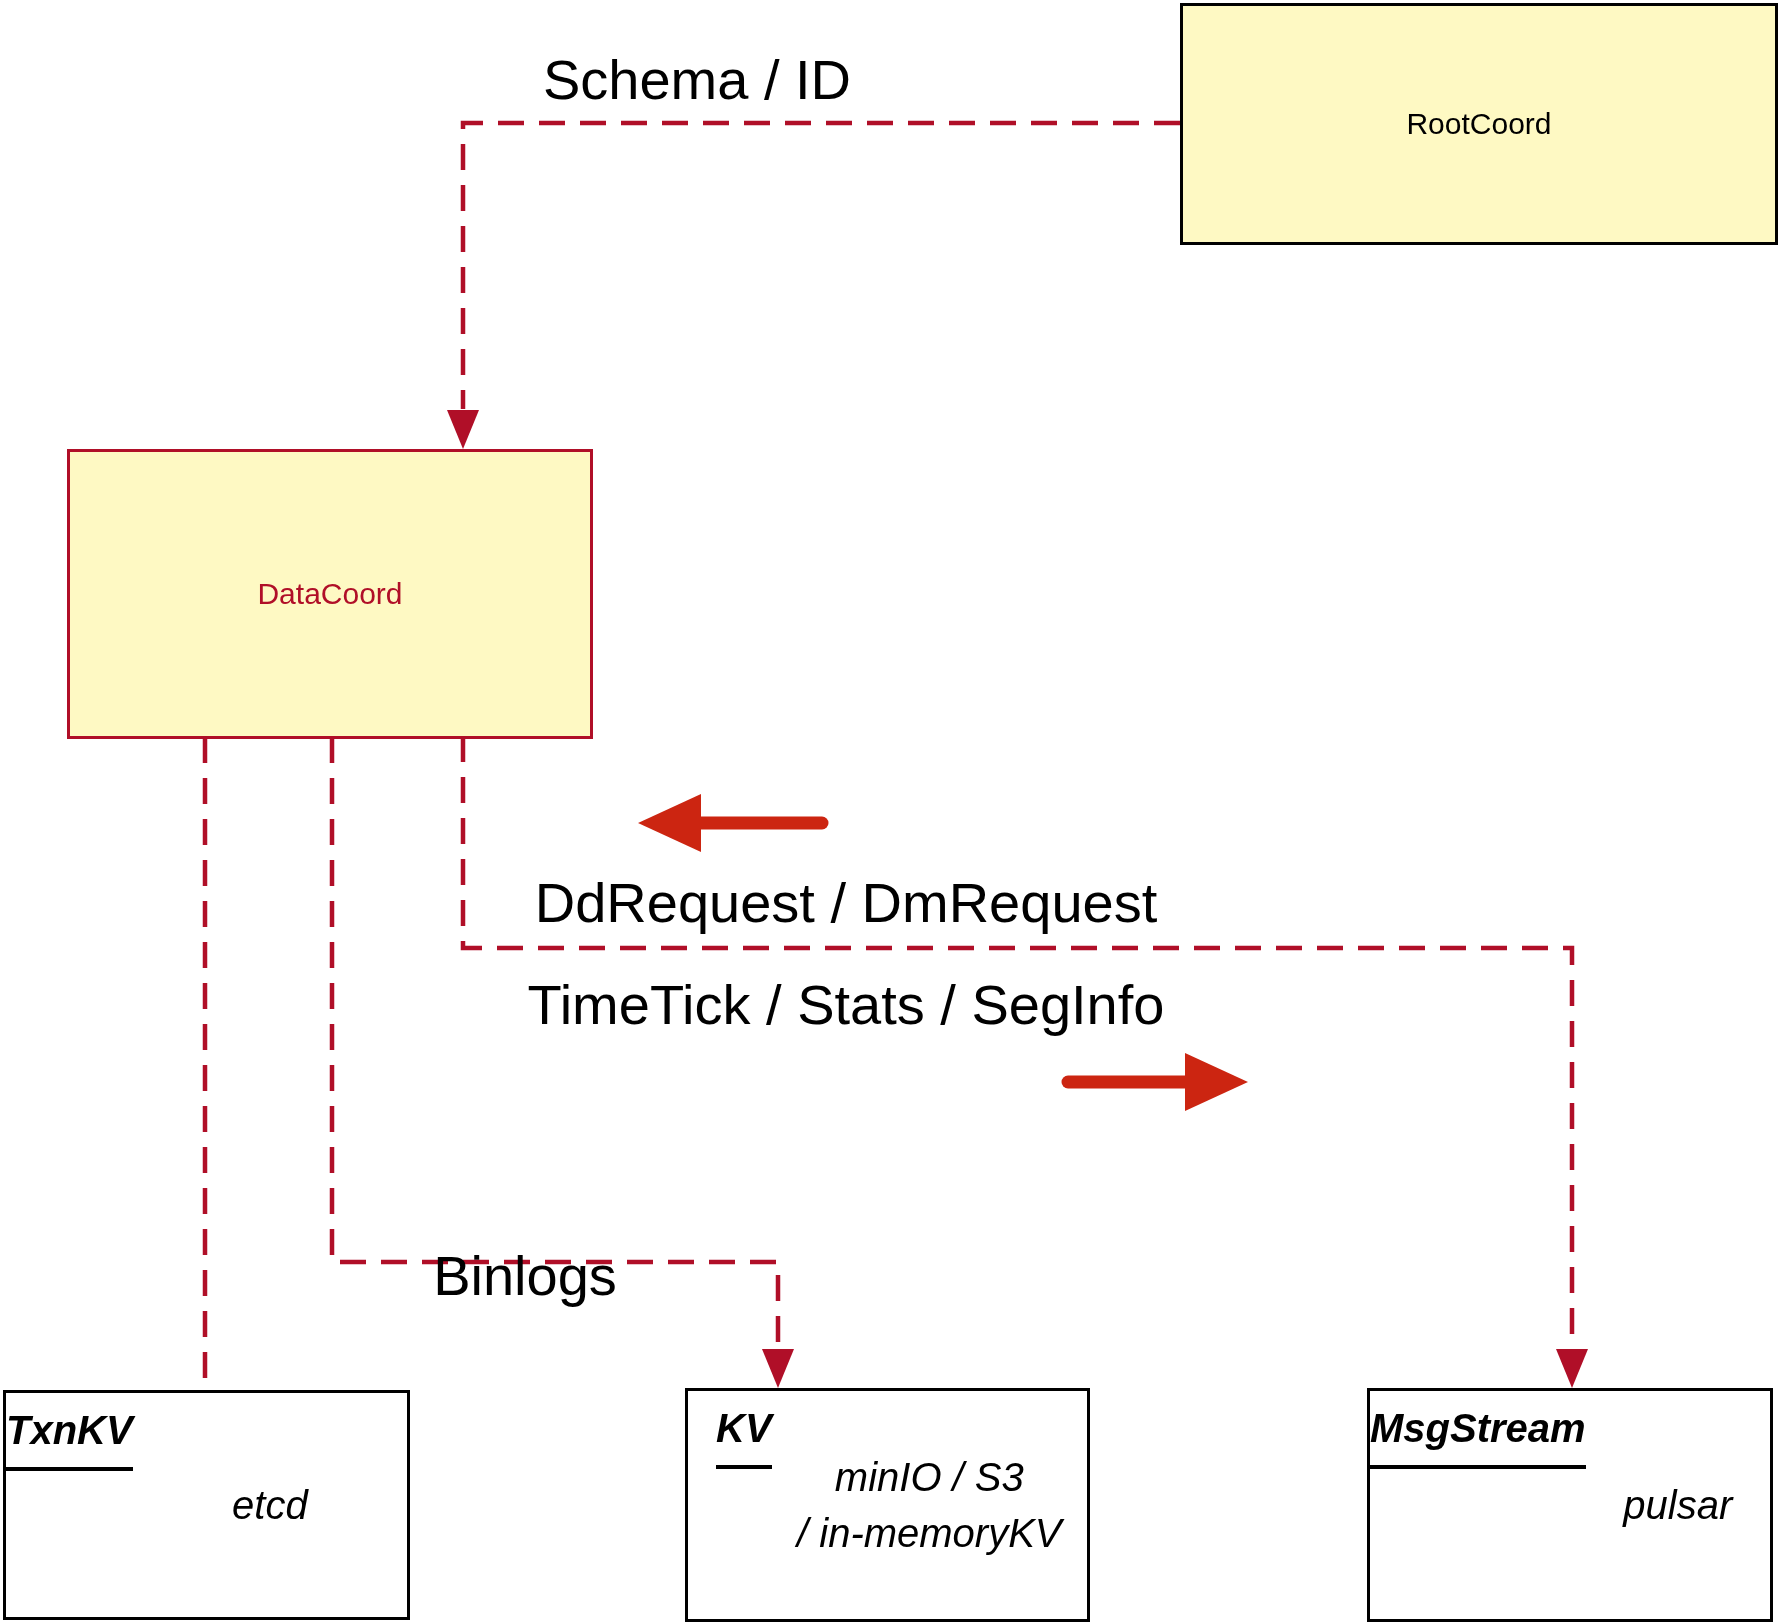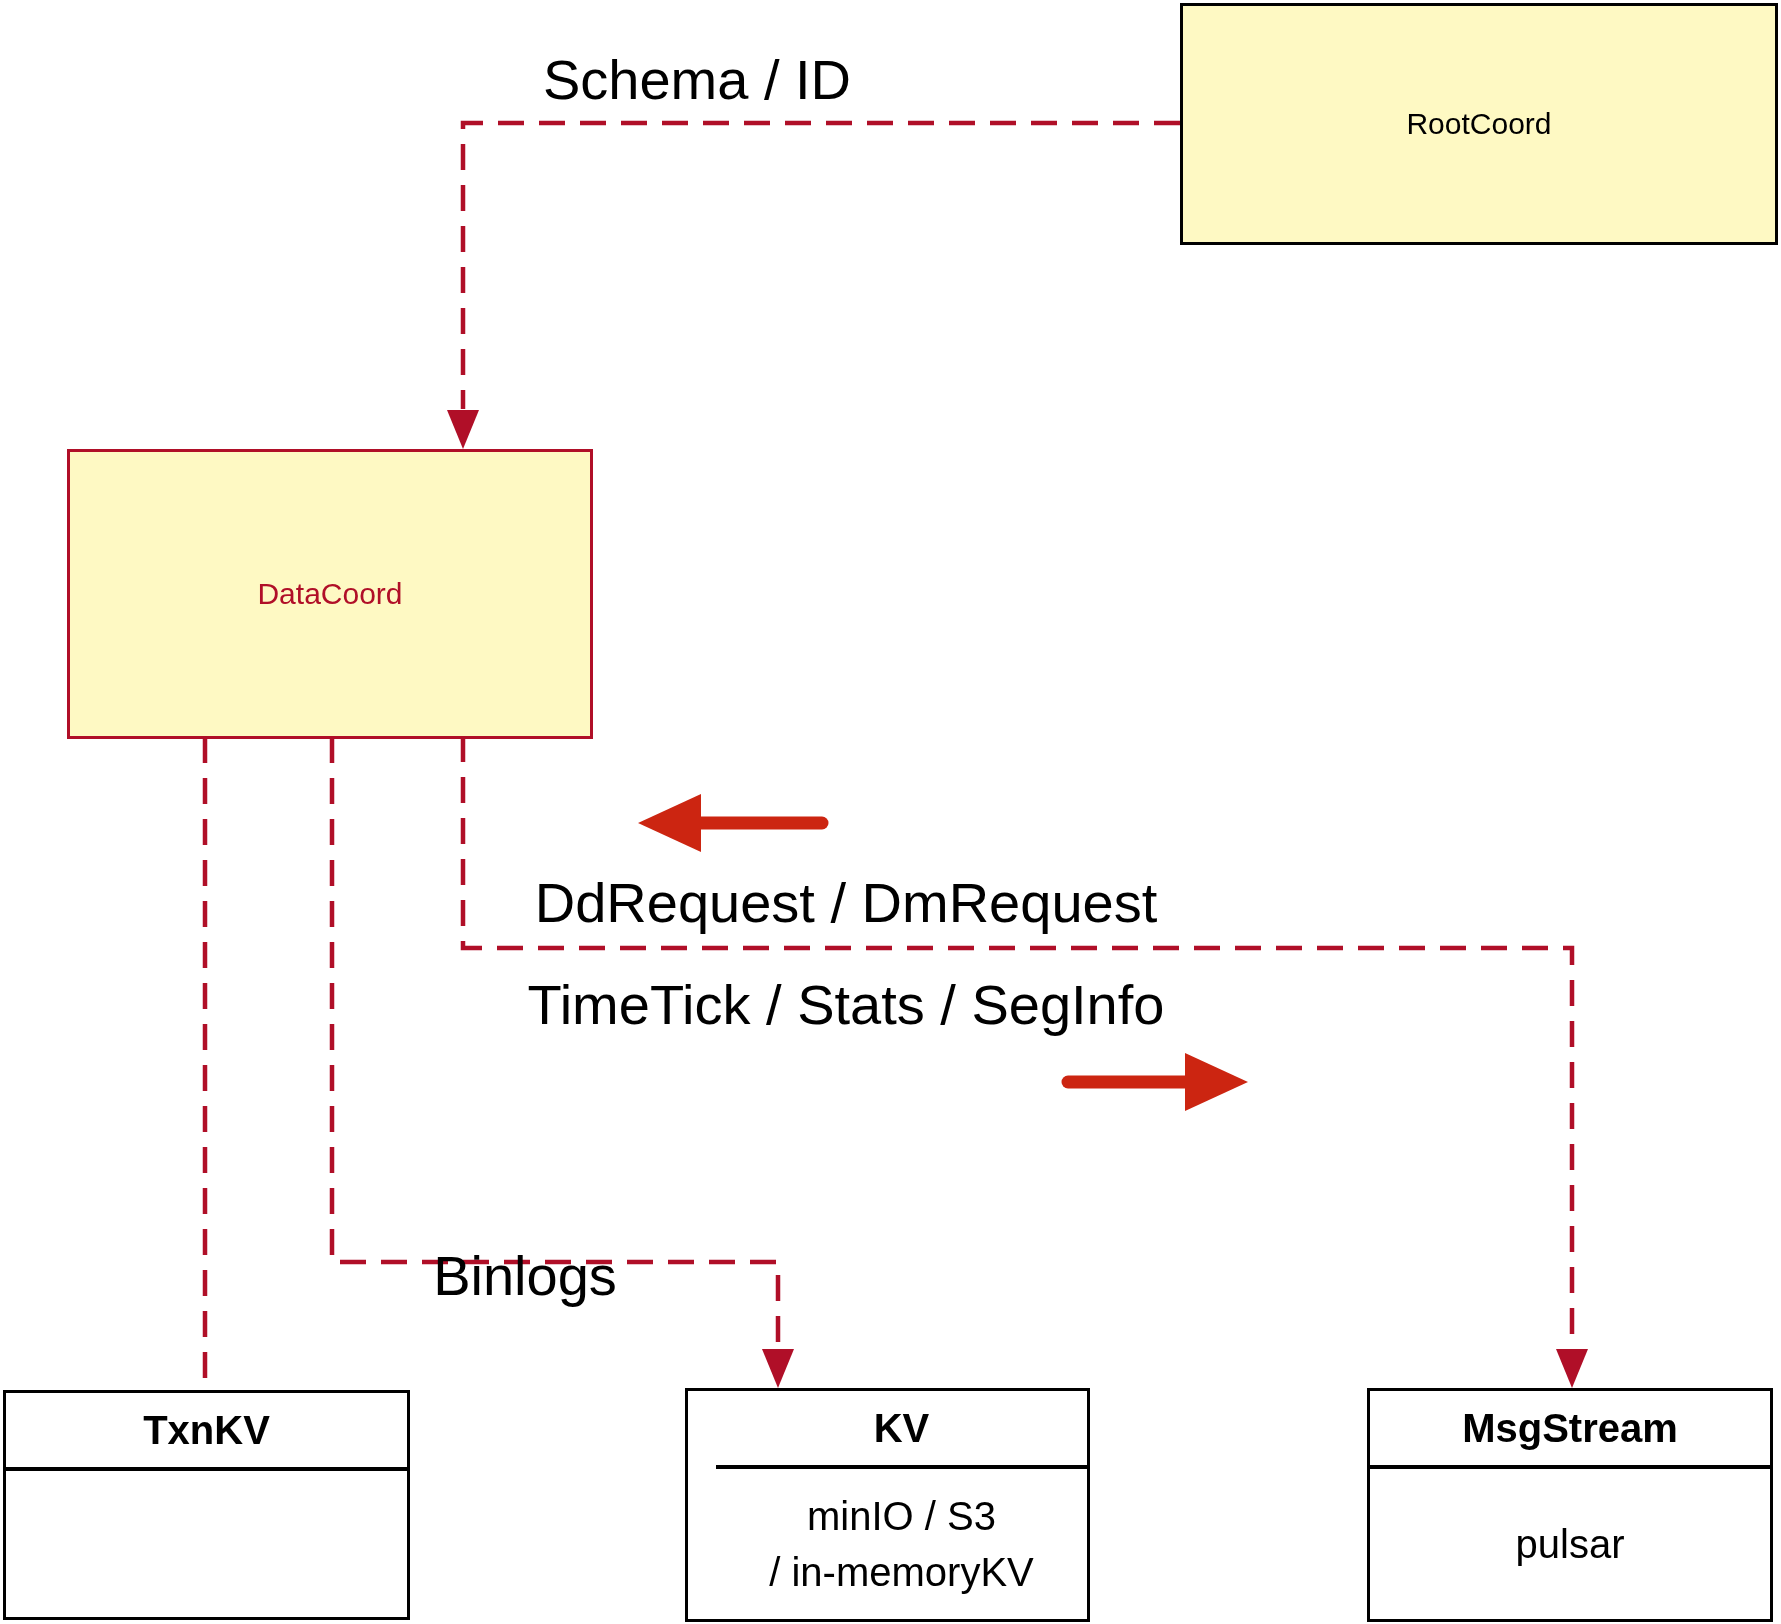--- a/index.html
+++ b/index.html
@@ -35,21 +35,22 @@
   .node.crimson {
     border-color: var(--crimson, #b00f28);
     color: var(--crimson, #b00f28);
   }
   .store {
     position: absolute;
     box-sizing: border-box;
     border: 3px solid #000000;
     background: #ffffff;
     display: flex;
-    flex-direction: column;
+    flex-direction: row;
+    font-style: italic;
   }
   .store-header {
     height: 74px;
     flex: 0 0 auto;
     border-bottom: 4px solid #000000;
     display: flex;
     align-items: center;
     justify-content: center;
     font-weight: bold;
     font-size: 40px;
@@ -125,20 +126,23 @@
   <div class="node" style="left:1180px; top:3px; width:598px; height:242px;">
     <span>RootCoord</span>
   </div>
 
   <div class="node crimson" style="left:67px; top:449px; width:526px; height:290px;text-align:center;">
     <span>DataCoord</span>
   </div>
 
   <div class="store" style="left:3px; top:1390px; width:407px; height:230px;">
     <div class="store-header">TxnKV</div>
+    <div class="store-body">
+      <div>etcd</div>
+    </div>
   </div>
 
   <div class="store" style="left:685px; top:1388px; width:405px; height:234px;padding-left:28px;">
     <div class="store-header">KV</div>
     <div class="store-body">
       <div>minIO / S3</div>
       <div>/ in-memoryKV</div>
     </div>
   </div>
 

